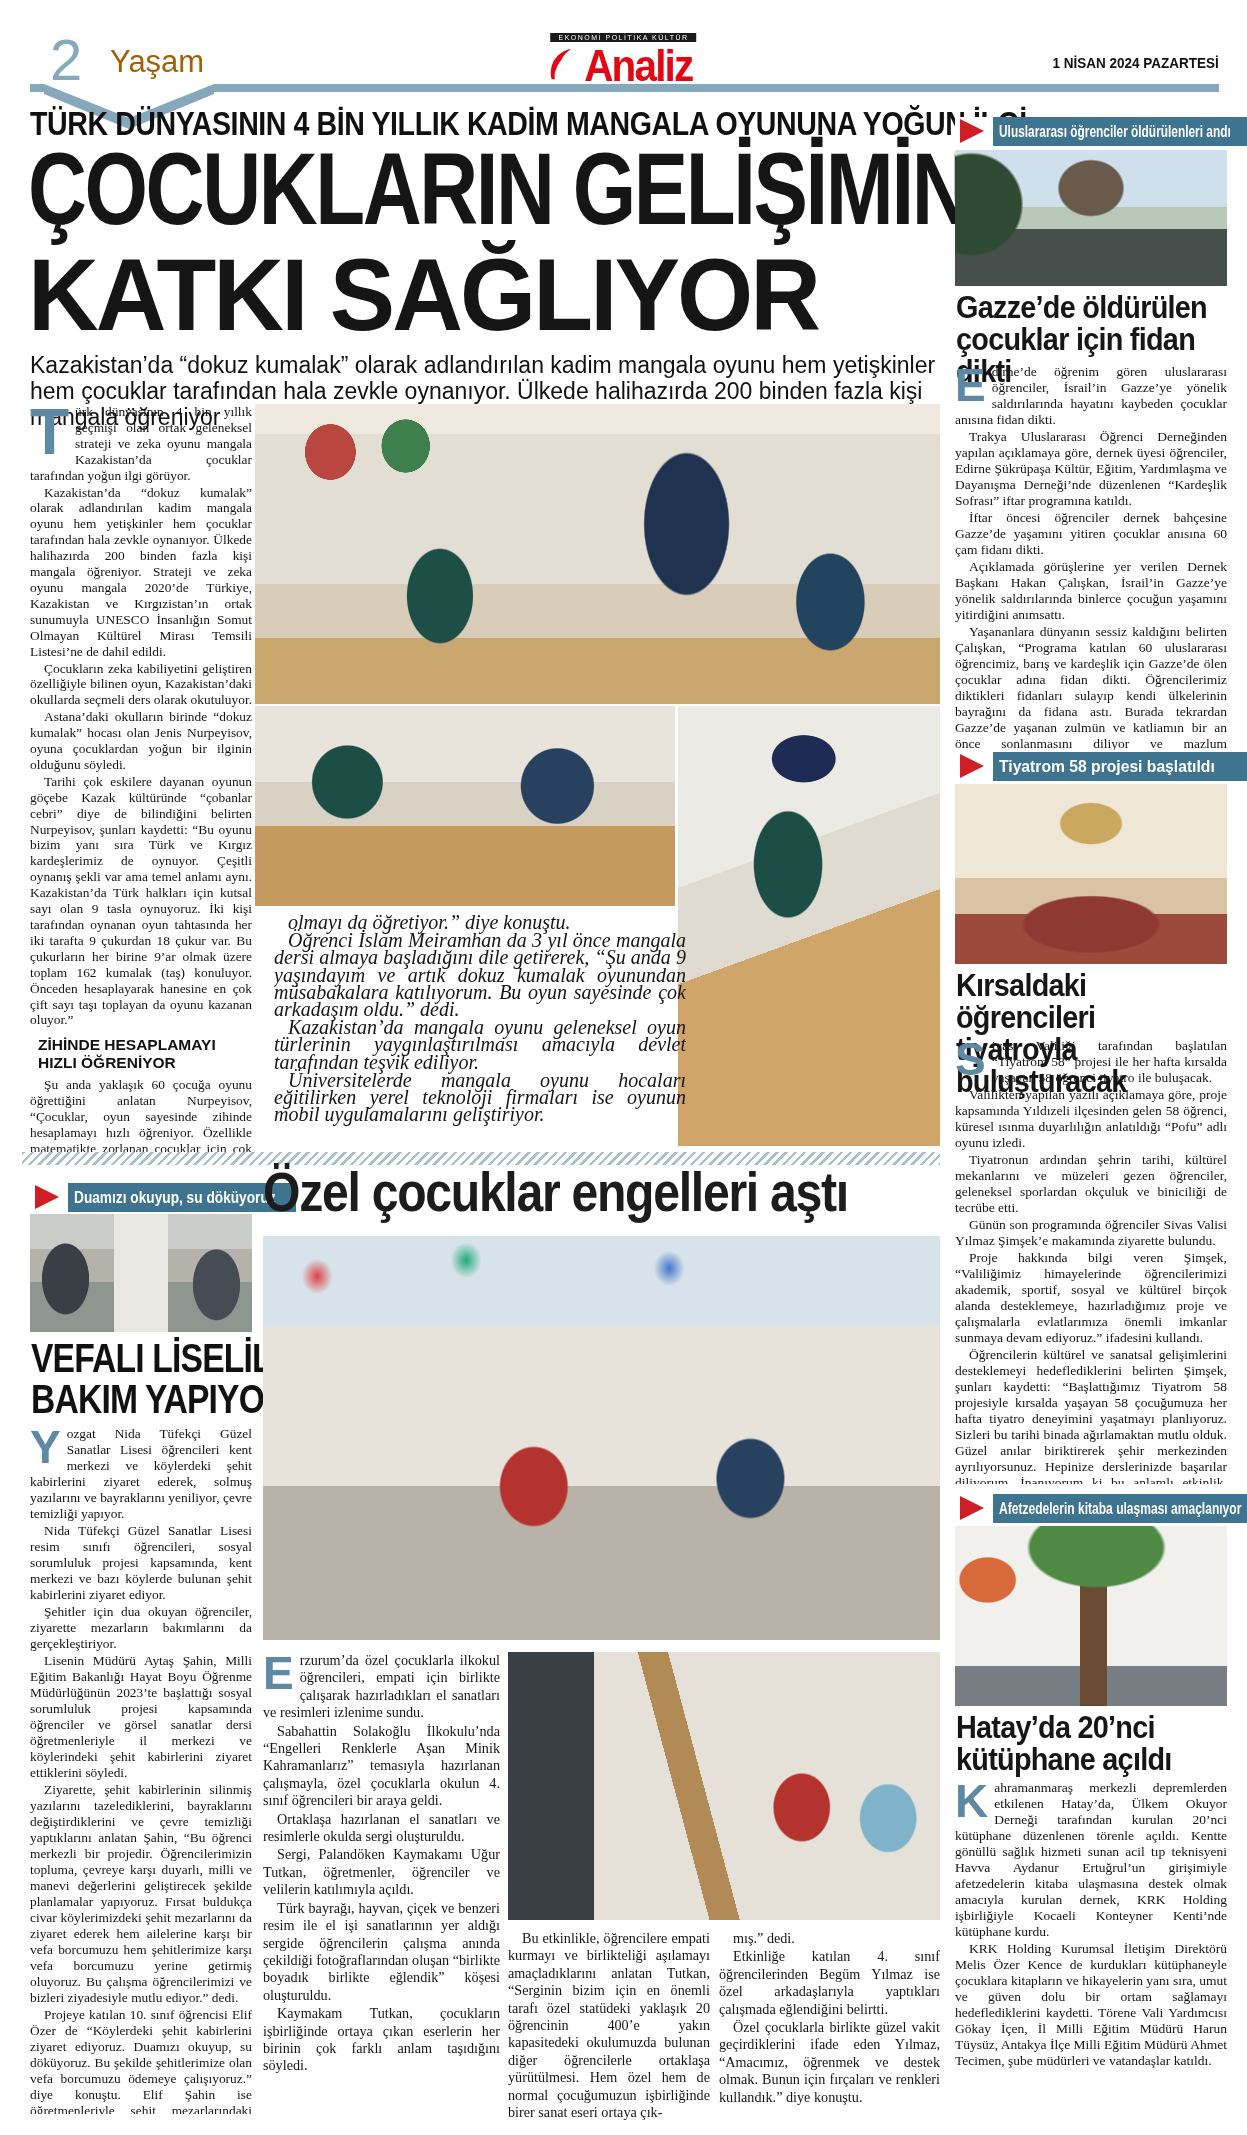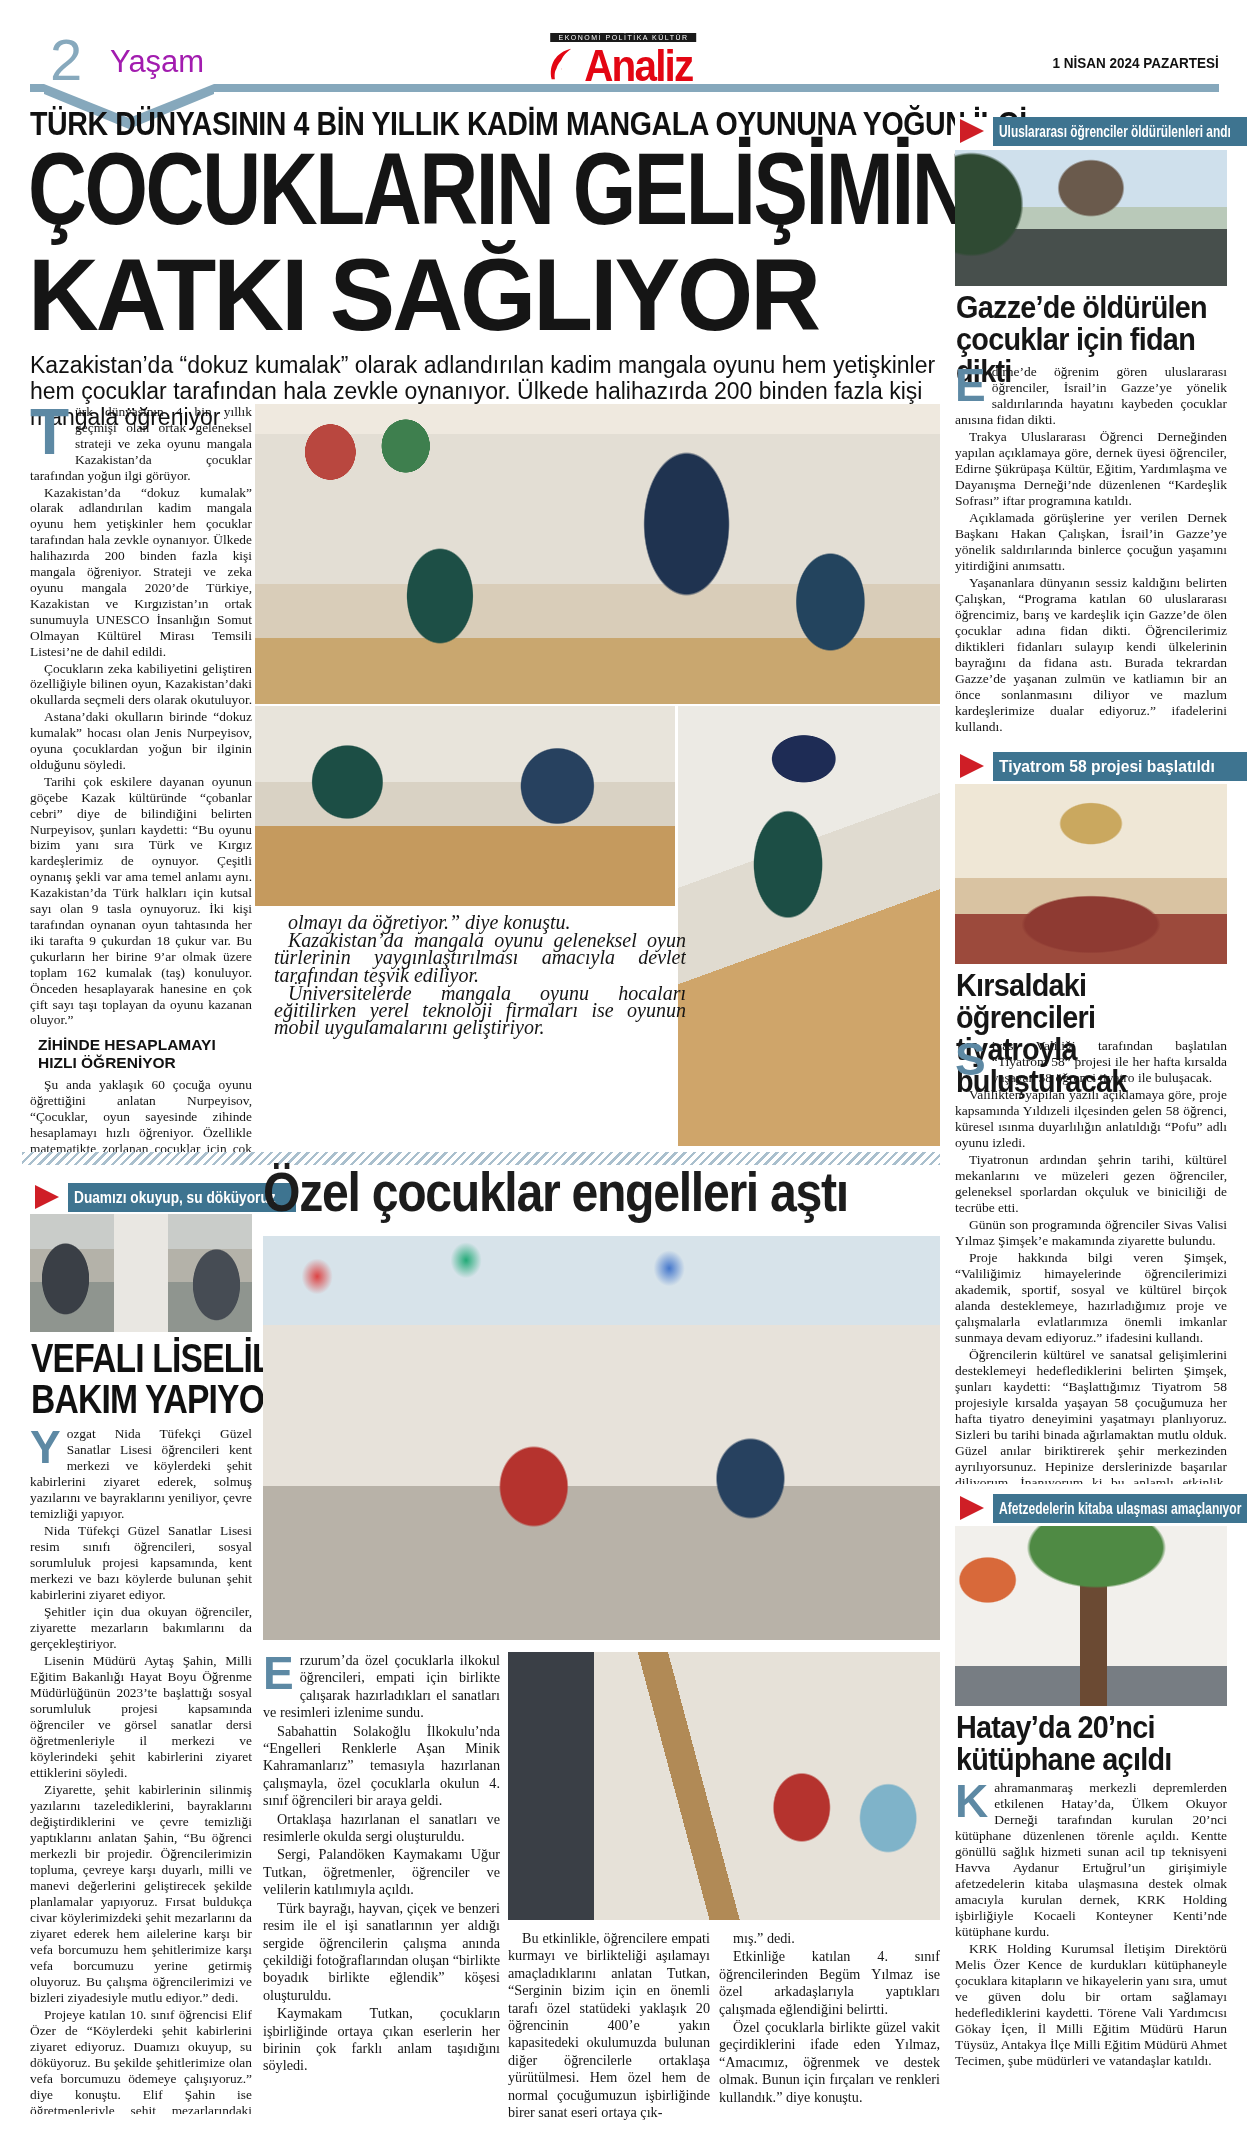--- a/index.html
+++ b/index.html
@@ -2,21 +2,21 @@
 <html lang="tr"><head>
 <meta charset="utf-8">
 <style>
   html,body{margin:0;padding:0;background:#ffffff;}
   .page{position:relative;width:1247px;height:2135px;background:#fff;overflow:hidden;
         font-family:"Liberation Serif",serif;color:#141414;}
   .abs{position:absolute;}
 
   
   .page-num{left:50px;top:26px;font-family:"Liberation Sans",sans-serif;font-size:58px;color:#87a9bd;font-weight:400;}
-  .section-name{left:110px;top:44px;font-family:"Liberation Sans",sans-serif;font-size:31px;color:#a21caf;}
+  .section-name{left:110px;top:44px;font-family:"Liberation Sans",sans-serif;font-size:31px;color:#a16207;}
   .masthead{left:50%;top:26px;transform:translateX(-50%);text-align:center;}
   .masthead-tagline{display:inline-block;background:#1a1a1a;color:#fff;font-family:"Liberation Sans",sans-serif;
         font-size:7px;letter-spacing:1.5px;padding:1px 8px;margin-bottom:1px;}
   .masthead-row{display:flex;align-items:center;gap:12px;justify-content:center;}
   .masthead-name{font-family:"Liberation Sans",sans-serif;font-weight:700;font-size:44px;line-height:44px;
         color:#e30613;letter-spacing:-2px;transform:scaleX(.92);transform-origin:left;}
   .issue-date{right:28px;top:54px;font-family:"Liberation Sans",sans-serif;font-weight:700;font-size:15px;
         color:#111;transform:scaleX(.9);transform-origin:right;}
   .header-rule{left:30px;width:1189px;top:84px;height:8px;background:#86a8bc;}
   .chevron{left:44px;top:84px;}
@@ -181,20 +181,21 @@
       </div>
   </div>
 
   <div class="abs ph ph-a ph-main"></div>
   <div class="abs ph ph-b ph-boys"></div>
   <div class="abs ph ph-c ph-boy"></div>
 
   <div class="abs bodytext ts-col2">
     <div>
         <p>olmayı da öğretiyor.” diye konuştu.</p>
+        <p>Öğrenci İslam Meiramhan da 3 yıl önce mangala dersi almaya başladığını dile getirerek, “Şu anda 9 yaşındayım ve artık dokuz kumalak oyunundan müsabakalara katılıyorum. Bu oyun sayesinde çok arkadaşım oldu.” dedi.</p>
         <p>Kazakistan’da mangala oyunu geleneksel oyun türlerinin yaygınlaştırılması amacıyla devlet tarafından teşvik ediliyor.</p>
         <p>Üniversitelerde mangala oyunu hocaları eğitilirken yerel teknoloji firmaları ise oyunun mobil uygulamalarını geliştiriyor.</p>
       </div>
   </div>
 
   <div class="abs hatch"></div>
 
   <div class="abs label-bar sx83 ls-label">
     <span class="arrow"></span>
     <span class="lbl">Duamızı okuyup, su döküyoruz</span>
@@ -244,20 +245,21 @@
   <div class="abs label-bar sx72 rr-label r1l">
     <span class="arrow"></span>
     <span class="lbl">Uluslararası öğrenciler öldürülenleri andı</span>
   </div>
   <div class="abs ph ph-gazze r1p"></div>
   <div class="abs rail-hl r1h">Gazze’de öldürülen çocuklar için fidan dikti</div>
   <div class="abs bodytext r1b">
     <p class="lead-para"><span class="dropcap">E</span><span>dirne’de öğrenim gören uluslararası öğrenciler, İsrail’in Gazze’ye yönelik saldırılarında hayatını kaybeden çocuklar anısına fidan dikti.</span></p>
     <div>
         <p>Trakya Uluslararası Öğrenci Derneğinden yapılan açıklamaya göre, dernek üyesi öğrenciler, Edirne Şükrüpaşa Kültür, Eğitim, Yardımlaşma ve Dayanışma Derneği’nde düzenlenen “Kardeşlik Sofrası” iftar programına katıldı.</p>
+        <p>İftar öncesi öğrenciler dernek bahçesine Gazze’de yaşamını yitiren çocuklar anısına 60 çam fidanı dikti.</p>
         <p>Açıklamada görüşlerine yer verilen Dernek Başkanı Hakan Çalışkan, İsrail’in Gazze’ye yönelik saldırılarında binlerce çocuğun yaşamını yitirdiğini anımsattı.</p>
         <p>Yaşananlara dünyanın sessiz kaldığını belirten Çalışkan, “Programa katılan 60 uluslararası öğrencimiz, barış ve kardeşlik için Gazze’de ölen çocuklar adına fidan dikti. Öğrencilerimiz diktikleri fidanları sulayıp kendi ülkelerinin bayrağını da fidana astı. Burada tekrardan Gazze’de yaşanan zulmün ve katliamın bir an önce sonlanmasını diliyor ve mazlum kardeşlerimize dualar ediyoruz.” ifadelerini kullandı.</p>
       </div>
   </div>
 
   <div class="abs label-bar sx95 rr-label r2l">
     <span class="arrow"></span>
     <span class="lbl">Tiyatrom 58 projesi başlatıldı</span>
   </div>
   <div class="abs ph ph-tiyatro r2p"></div>

